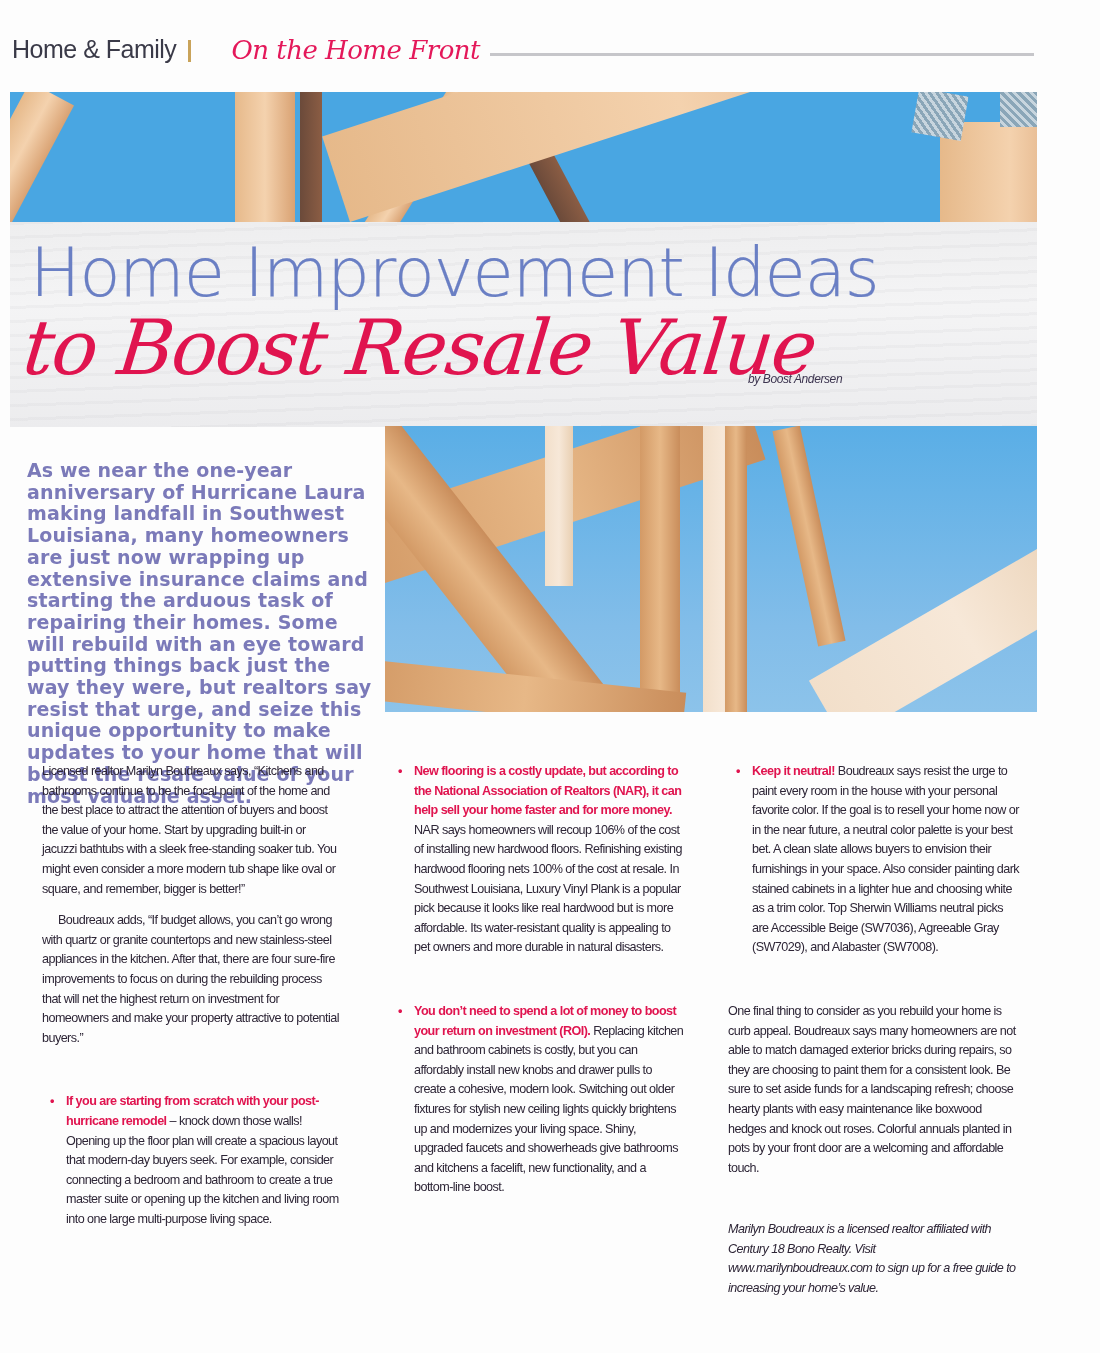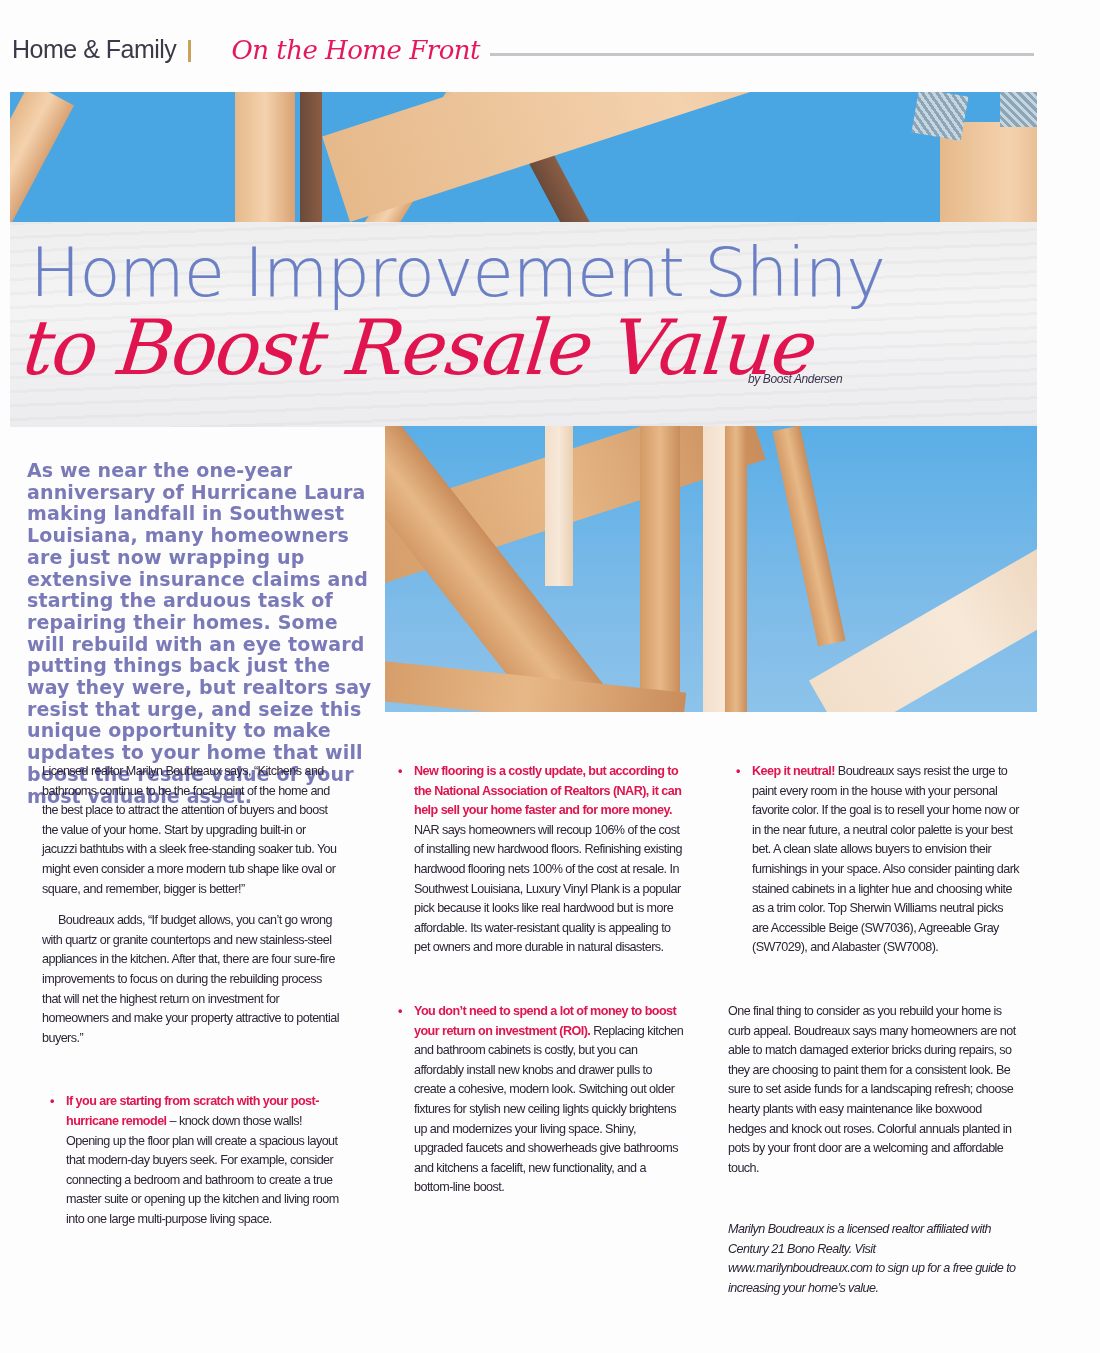--- a/index.html
+++ b/index.html
@@ -73,21 +73,21 @@
   <div class="beam dark" style="left:290px; top:-10px; width:22px; height:160px;"></div>
   <div class="beam" style="left:395px; top:-40px; width:30px; height:220px; transform:rotate(32deg);"></div>
   <div class="beam dark" style="left:520px; top:-30px; width:26px; height:200px; transform:rotate(-28deg);"></div>
   <div class="beam" style="left:340px; top:40px; width:700px; height:90px; transform:rotate(-18deg); transform-origin:left bottom;"></div>
   <div class="beam" style="left:930px; top:30px; width:140px; height:120px;"></div>
   <div class="plate" style="left:905px; top:0; width:50px; height:45px; transform:rotate(10deg);"></div>
   <div class="plate" style="left:990px; top:0; width:40px; height:35px;"></div>
 </div>
 
 <div class="title-band">
-  <div class="title-line1">Home Improvement Shiny</div>
+  <div class="title-line1">Home Improvement Ideas</div>
   <div class="title-line2">to Boost Resale Value</div>
   <div class="byline">by Boost Andersen</div>
 </div>
 
 <div class="photo2">
   <div class="beam" style="left:-40px; top:30px; width:420px; height:70px; transform:rotate(-18deg);"></div>
   <div class="beam" style="left:70px; top:-40px; width:70px; height:420px; transform:rotate(-38deg);"></div>
   <div class="beam pale" style="left:160px; top:0; width:28px; height:160px;"></div>
   <div class="beam" style="left:255px; top:0; width:40px; height:290px;"></div>
   <div class="beam pale" style="left:318px; top:0; width:40px; height:290px;"></div>
@@ -118,20 +118,20 @@
   </p>
 </div>
 
 <div class="col col3">
   <p class="bullet-item">
     <span class="bullet-dot">•</span><span class="lead">Keep it neutral!</span><span> Boudreaux says resist the urge to paint every room in the house with your personal favorite color. If the goal is to resell your home now or in the near future, a neutral color palette is your best bet. A clean slate allows buyers to envision their furnishings in your space. Also consider painting dark stained cabinets in a lighter hue and choosing white as a trim color. Top Sherwin Williams neutral picks are Accessible Beige (SW7036), Agreeable Gray (SW7029), and Alabaster (SW7008).</span>
   </p>
   <div class="gap-big"></div>
   <p>One final thing to consider as you rebuild your home is curb appeal. Boudreaux says many homeowners are not able to match damaged exterior bricks during repairs, so they are choosing to paint them for a consistent look. Be sure to set aside funds for a landscaping refresh; choose hearty plants with easy maintenance like boxwood hedges and knock out roses. Colorful annuals planted in pots by your front door are a welcoming and affordable touch.</p>
   <div class="gap"></div>
-  <p class="credit">Marilyn Boudreaux is a licensed realtor affiliated with Century 21 Bono Realty. Visit www.marilynboudreaux.com to sign up for a free guide to increasing your home’s value.</p>
+  <p class="credit">Marilyn Boudreaux is a licensed realtor affiliated with Century 18 Bono Realty. Visit www.marilynboudreaux.com to sign up for a free guide to increasing your home’s value.</p>
 </div>
 
 <div class="footer">
   <span class="page-num">36</span>
   <span class="logo-badge">Thrive</span>
   <span class="footer-text">Magazine for Better Living • July 2021</span>
 </div>
 
 </body></html>

